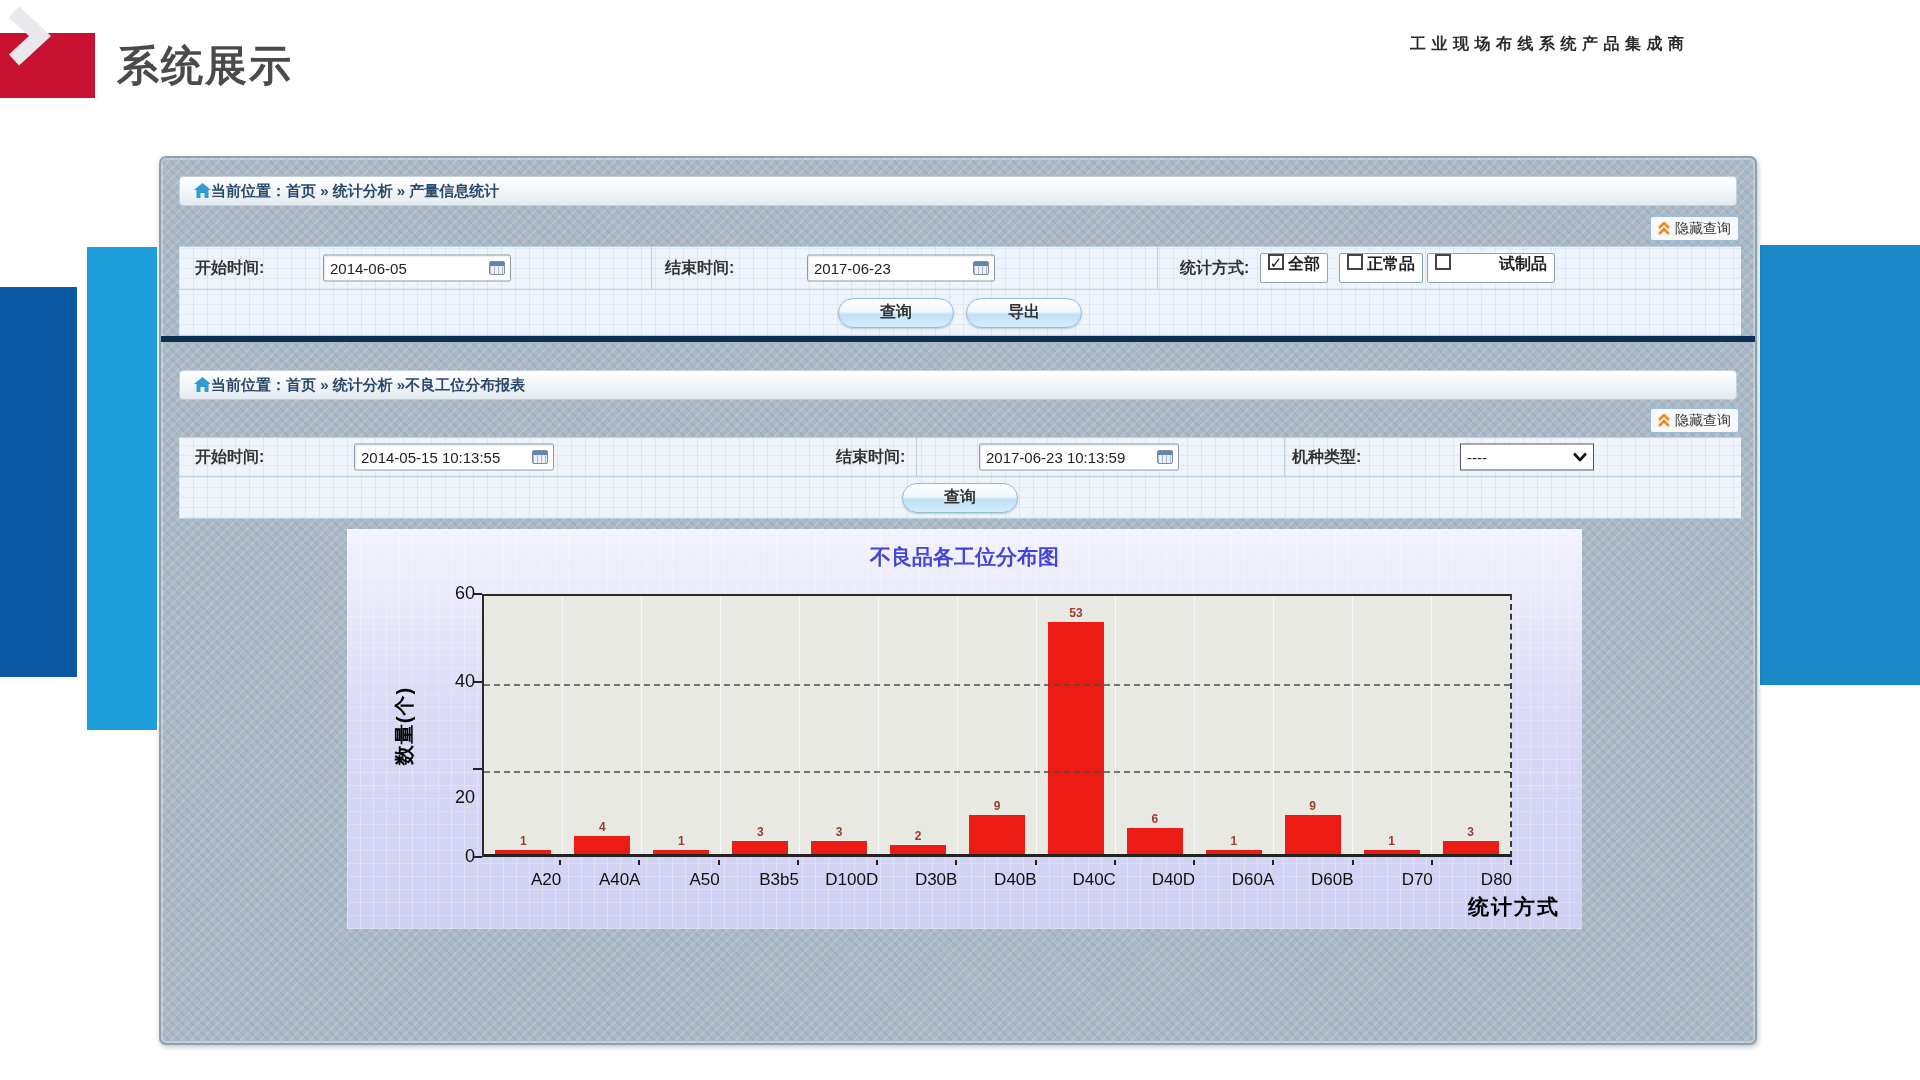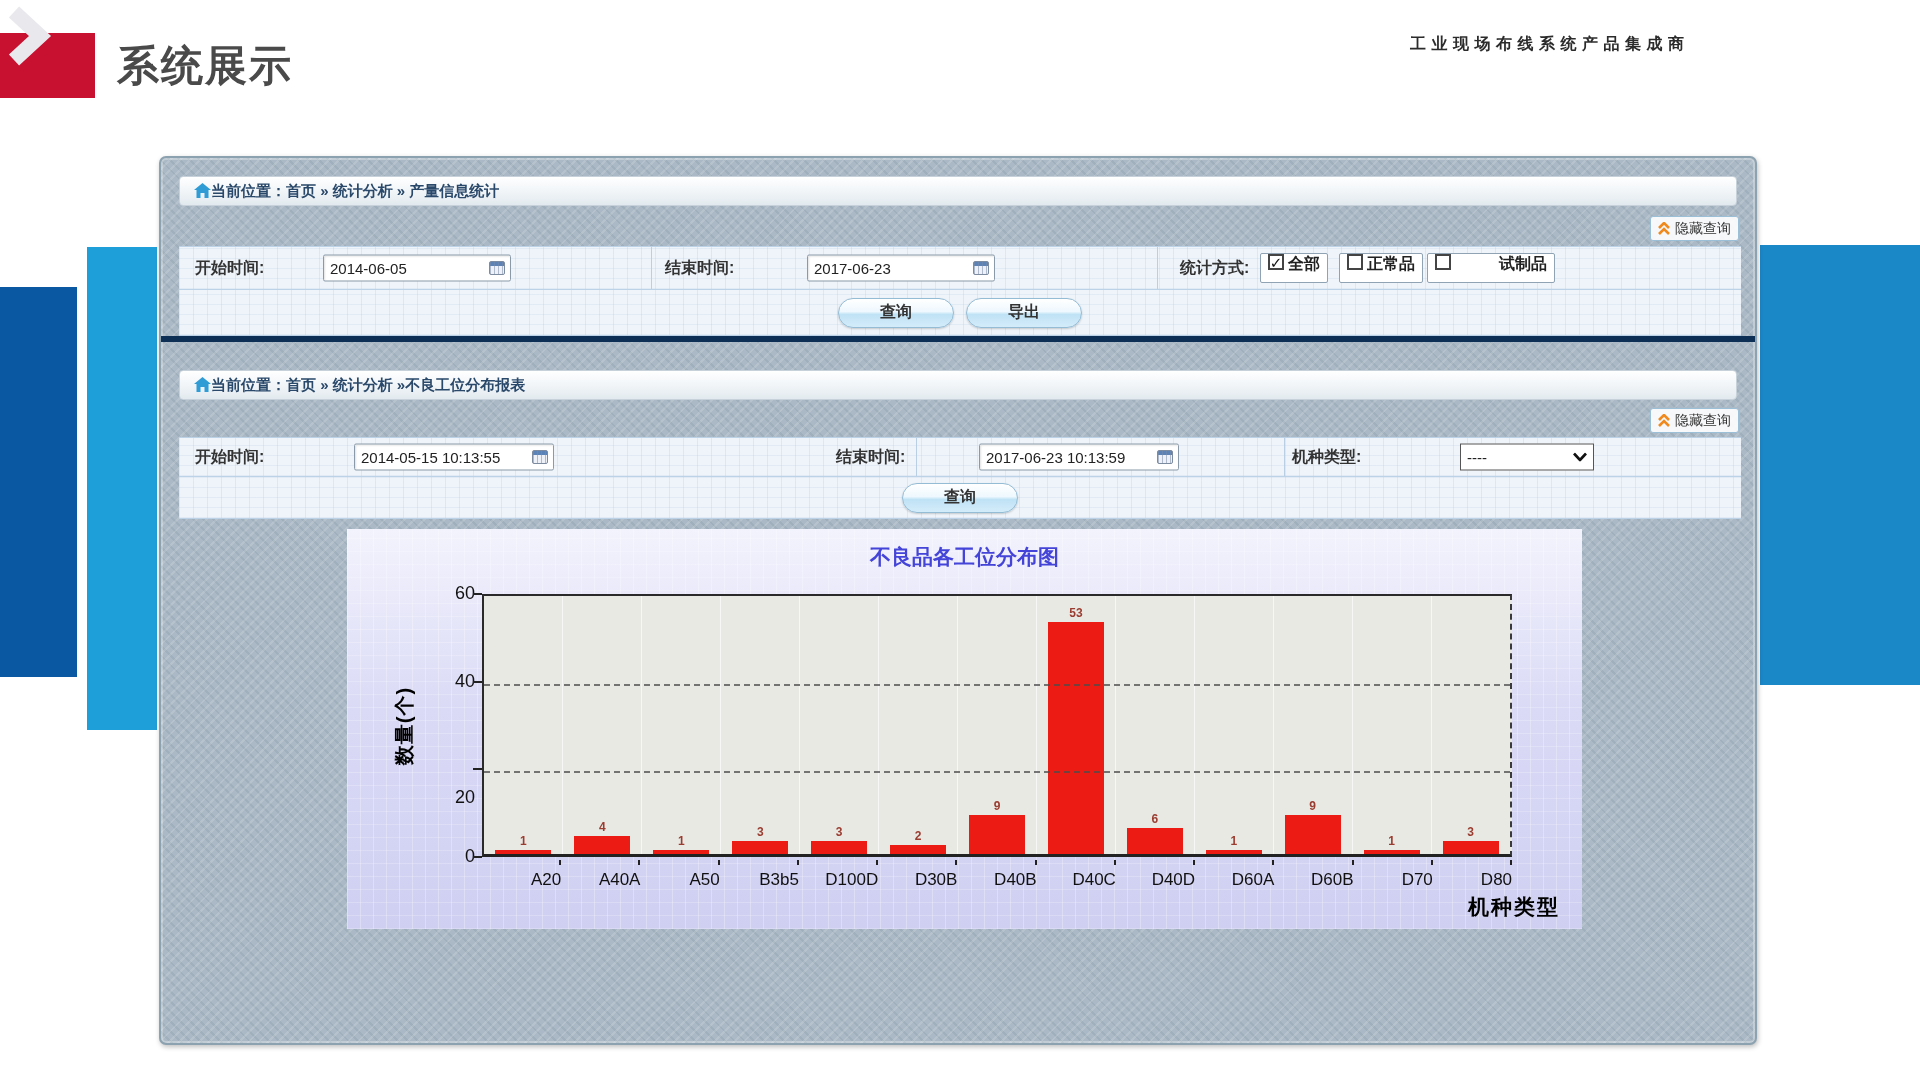--- a/index.html
+++ b/index.html
@@ -346,15 +346,15 @@
         </div>
         <div class="x-slot">
           <div class="x-tick"></div>
           <div class="x-text">D70</div>
         </div>
         <div class="x-slot">
           <div class="x-tick"></div>
           <div class="x-text">D80</div>
         </div>
       </div>
-    <div class="x-axis-label">机种类型</div>
+    <div class="x-axis-label">统计方式</div>
   </div>
 </div>
 
 </body></html>

